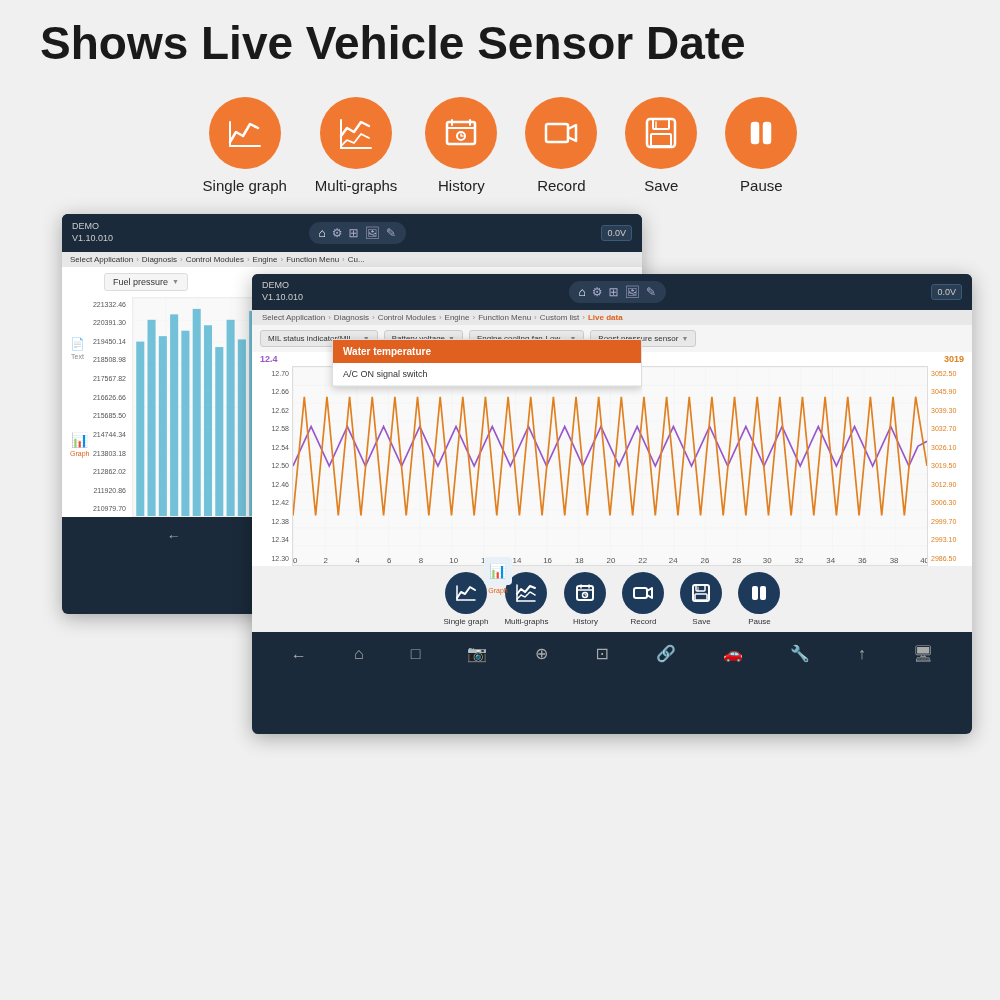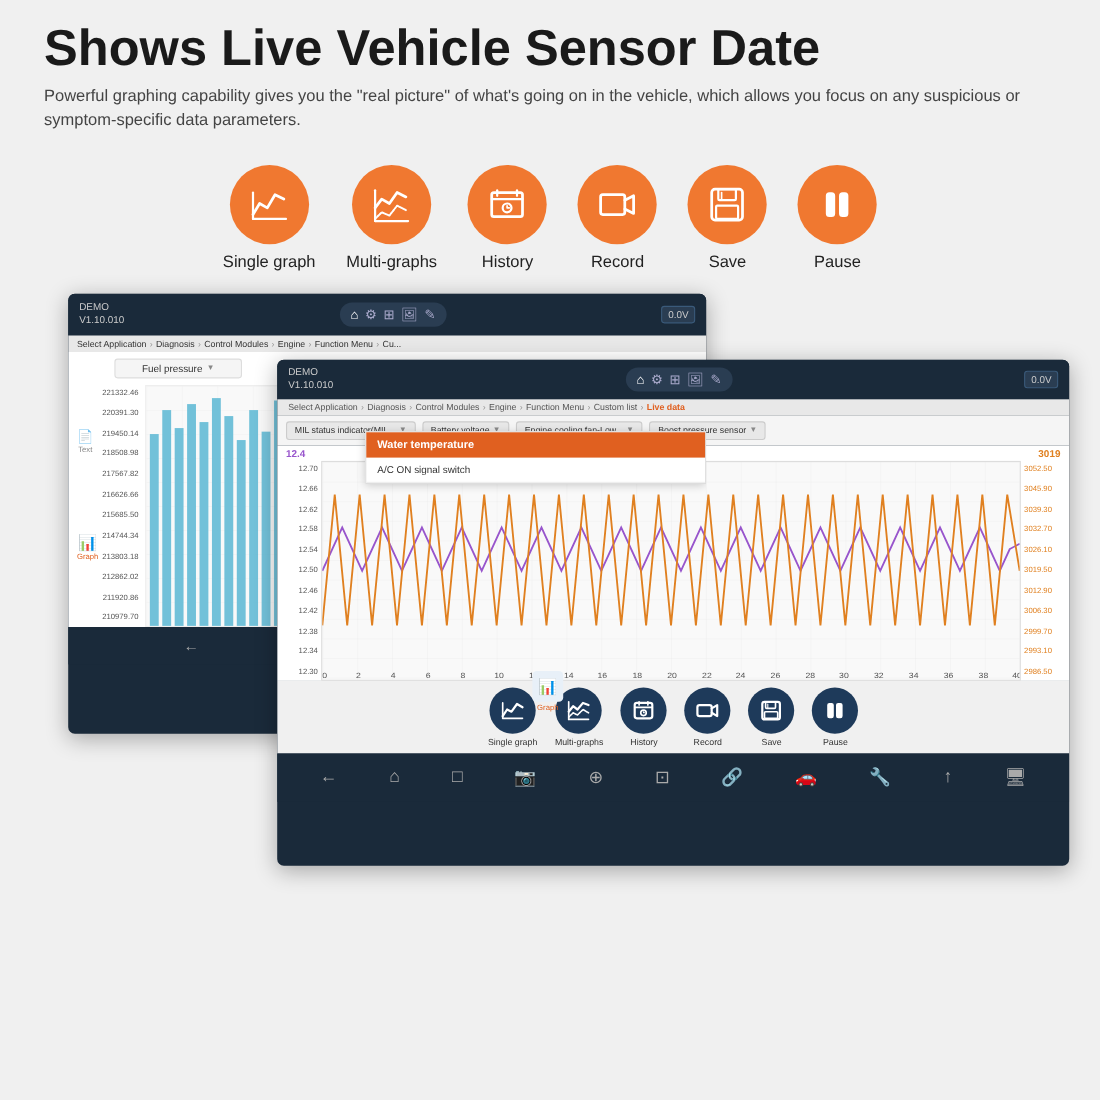--- a/index.html
+++ b/index.html
@@ -149,21 +149,21 @@
     .dropdown-row {
       display: flex;
       align-items: center;
       gap: 6px;
       margin-bottom: 6px;
     }
     .dropdown {
       background: #f5f5f5;
       border: 1px solid #ddd;
       border-radius: 3px;
-      padding: 3px 24px;
+      padding: 3px 8px;
       font-size: 9px;
       color: #333;
       display: flex;
       align-items: center;
       gap: 4px;
     }
     .dropdown .arrow { color: #888; font-size: 7px; }
 
     
     .orange-dropdown {
@@ -394,21 +394,20 @@
     .sys-nav-icon {
       color: #aaa;
       font-size: 16px;
     }
   </style>
 </head>
 <body>
 
 <div class="header-section">
   <div class="main-title">Shows Live Vehicle Sensor Date</div>
-  <div class="subtitle">Powerful graphing capability gives you the "real picture" of what's  going on in the vehicle, which allows you focus on any suspicious or symptom-specific data parameters.</div>
 </div>
 
 <div class="icons-row">
 
   <div class="icon-item">
     <div class="icon-circle">
       <svg viewBox="0 0 38 38">
         <polyline points="4,28 10,18 17,22 24,10 32,14" stroke="white" stroke-width="2.5" fill="none" stroke-linecap="round" stroke-linejoin="round"></polyline>
         <line x1="4" y1="32" x2="34" y2="32" stroke="white" stroke-width="2"></line>
         <line x1="4" y1="8" x2="4" y2="32" stroke="white" stroke-width="2"></line>

